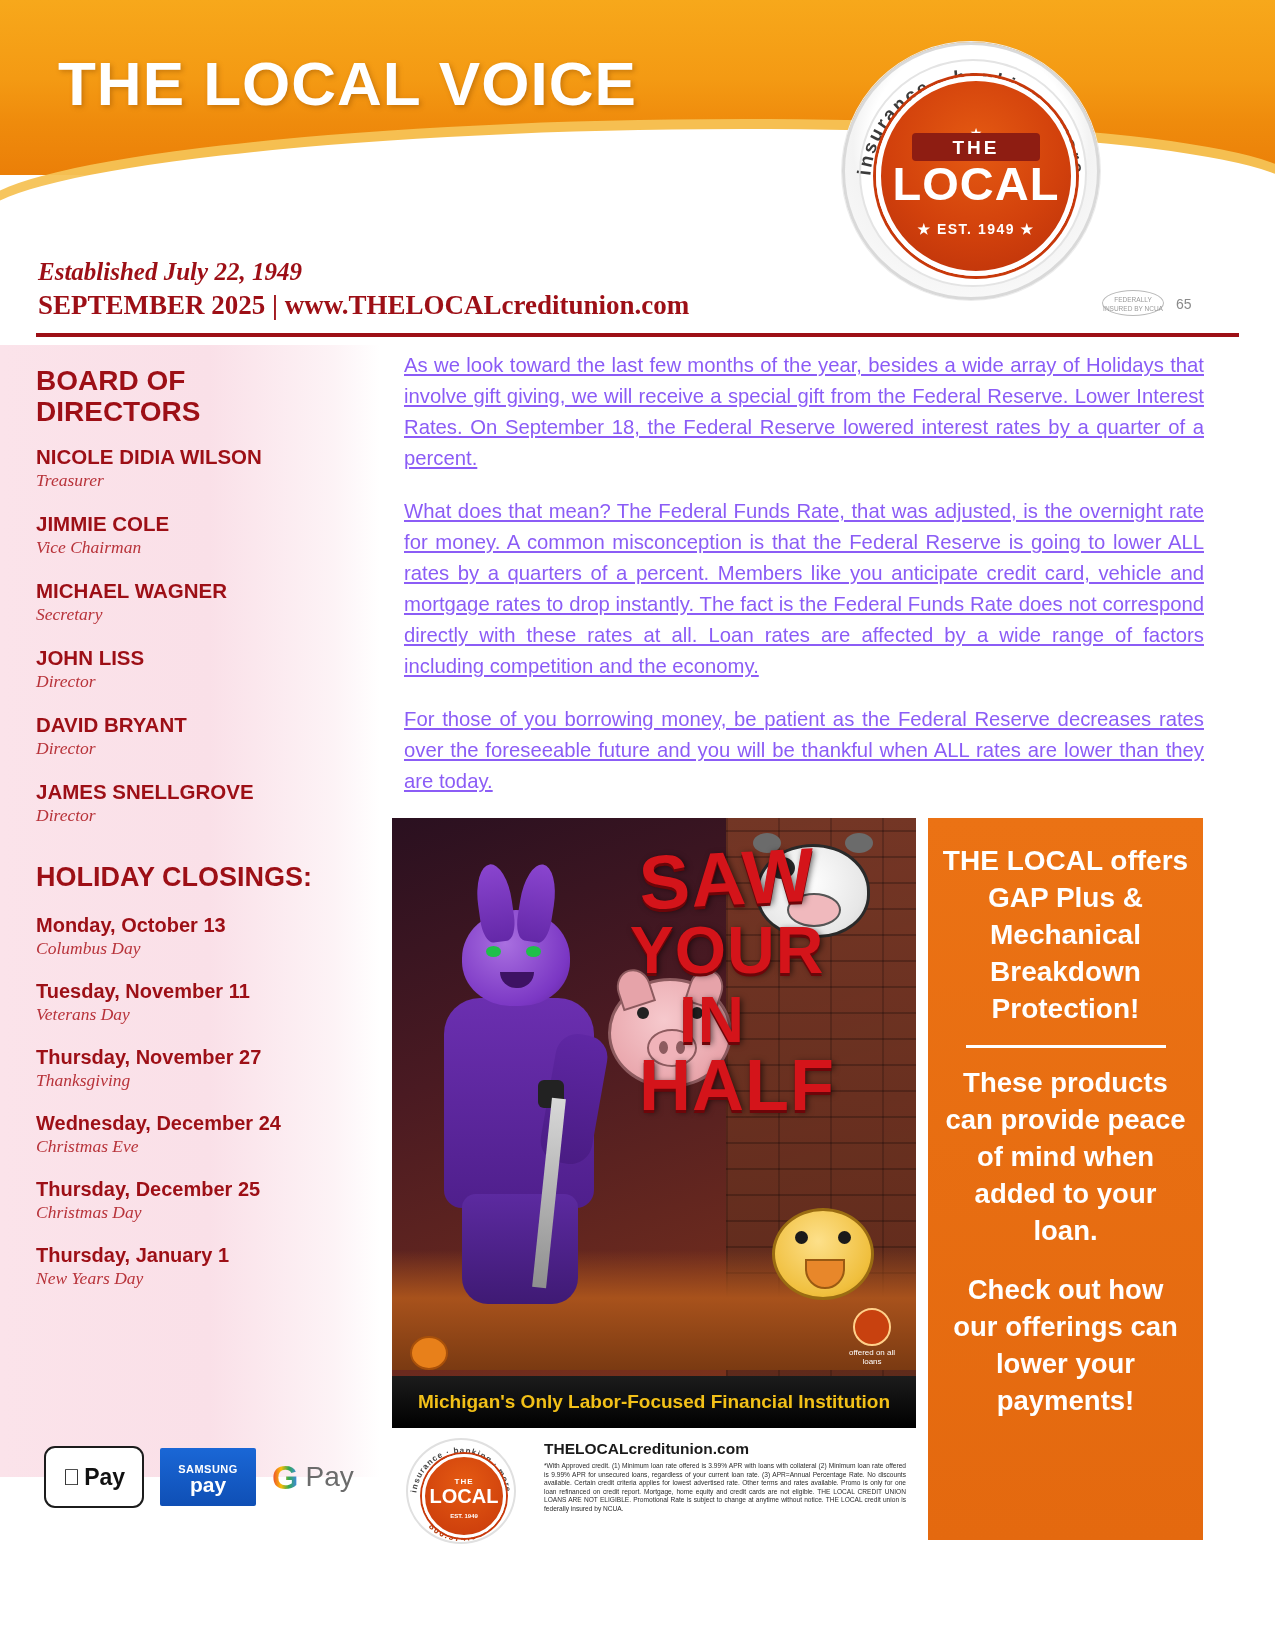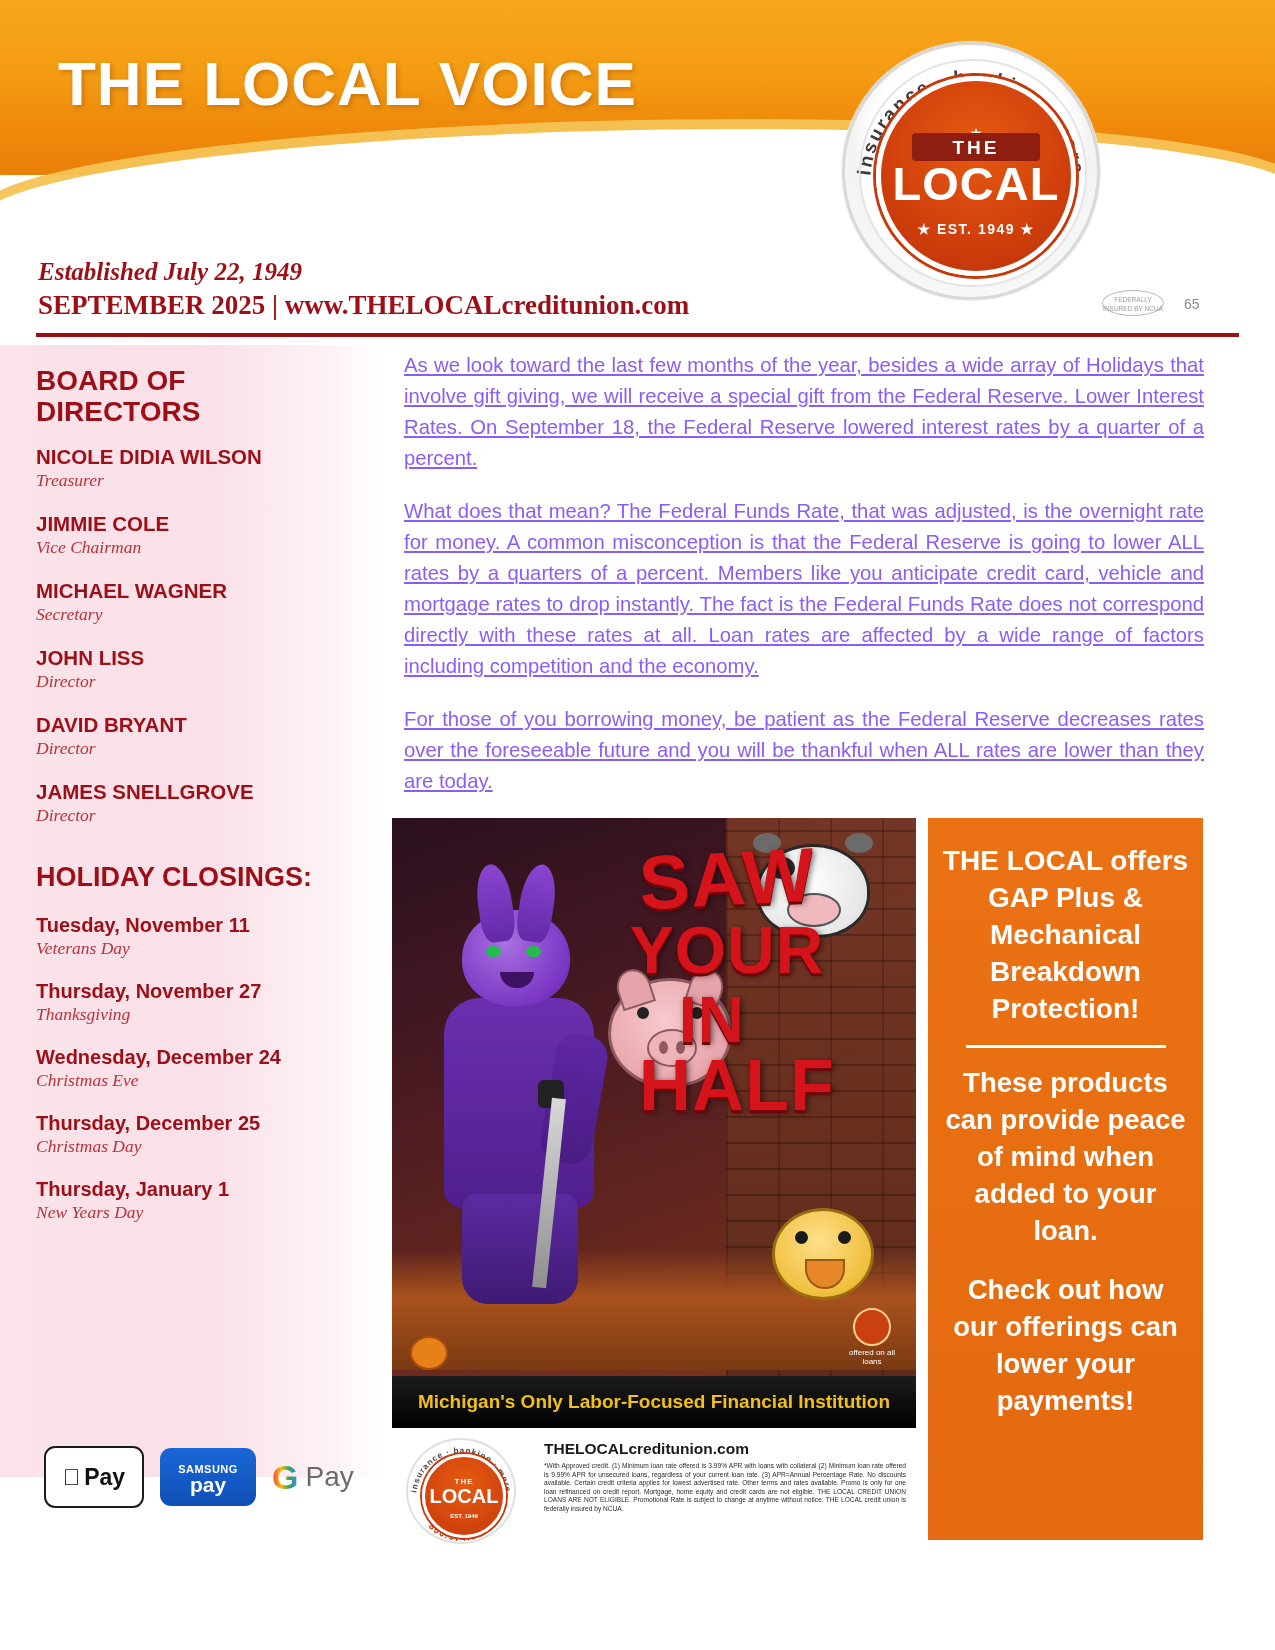--- a/index.html
+++ b/index.html
@@ -178,21 +178,21 @@
   .seal-circle {
     position: absolute; left: 14px; top: 2px;
     width: 62px; height: 26px;
     border: 1.5px solid #b9b9b9;
     border-radius: 50%;
     font-size: 6.5px; color: #9a9a9a;
     text-align: center; line-height: 9px;
     padding-top: 4px; box-sizing: border-box;
   }
   .seal-num {
-    position: absolute; left: 96px; top: 8px;
+    position: absolute; left: 88px; top: 8px;
     font-size: 14px; color: #8a8a8a;
   }
 
   
   .sidebar {
     position: absolute;
     left: 0; top: 345px;
     width: 380px;
     height: 1120px;
     background: linear-gradient(90deg, #fbe3ea 0%, #fae0e8 55%, #fdf3f6 88%, #ffffff 100%);
@@ -255,21 +255,21 @@
     background: #ffffff;
     border: 2px solid #1c1c1c;
     border-radius: 11px;
     display: flex; align-items: center; justify-content: center;
     gap: 4px;
     font-size: 23px; font-weight: bold; color: #111;
   }
   .pay-samsung {
     width: 96px; height: 58px;
     background: linear-gradient(180deg,#1a67d6 0%, #0f4fb5 100%);
-    border-radius: 11px;
+    border-radius: 2px;
     color: #fff;
     display: flex; flex-direction: column; align-items: center; justify-content: center;
     line-height: 16px;
   }
   .pay-samsung .s1 { font-size: 11px; font-weight: bold; letter-spacing: 0.5px;}
   .pay-samsung .s2 { font-size: 21px; font-weight: bold; }
   .pay-google {
     display: flex; align-items: center; gap: 7px;
   }
   .g-logo {
@@ -611,20 +611,24 @@
       <div class="sb-role">Director</div>
     </div>
     <div class="sb-person">
       <div class="sb-name">JAMES SNELLGROVE</div>
       <div class="sb-role">Director</div>
     </div>
 
     <div class="sb-heading2">HOLIDAY CLOSINGS:</div>
 
     <div class="sb-holiday">
+      <div class="sb-hdate">Monday, October 13</div>
+      <div class="sb-hname">Columbus Day</div>
+    </div>
+    <div class="sb-holiday">
       <div class="sb-hdate">Tuesday, November 11</div>
       <div class="sb-hname">Veterans Day</div>
     </div>
     <div class="sb-holiday">
       <div class="sb-hdate">Thursday, November 27</div>
       <div class="sb-hname">Thanksgiving</div>
     </div>
     <div class="sb-holiday">
       <div class="sb-hdate">Wednesday, December 24</div>
       <div class="sb-hname">Christmas Eve</div>

